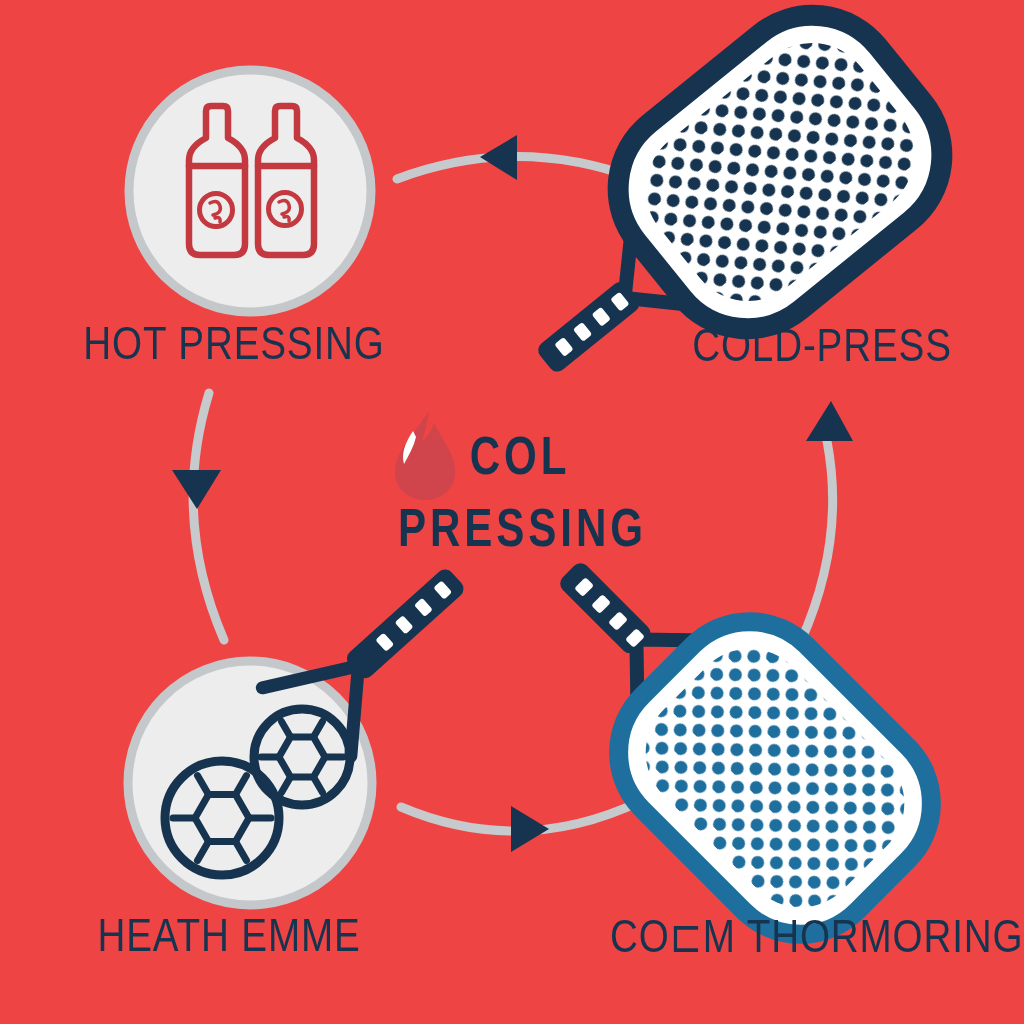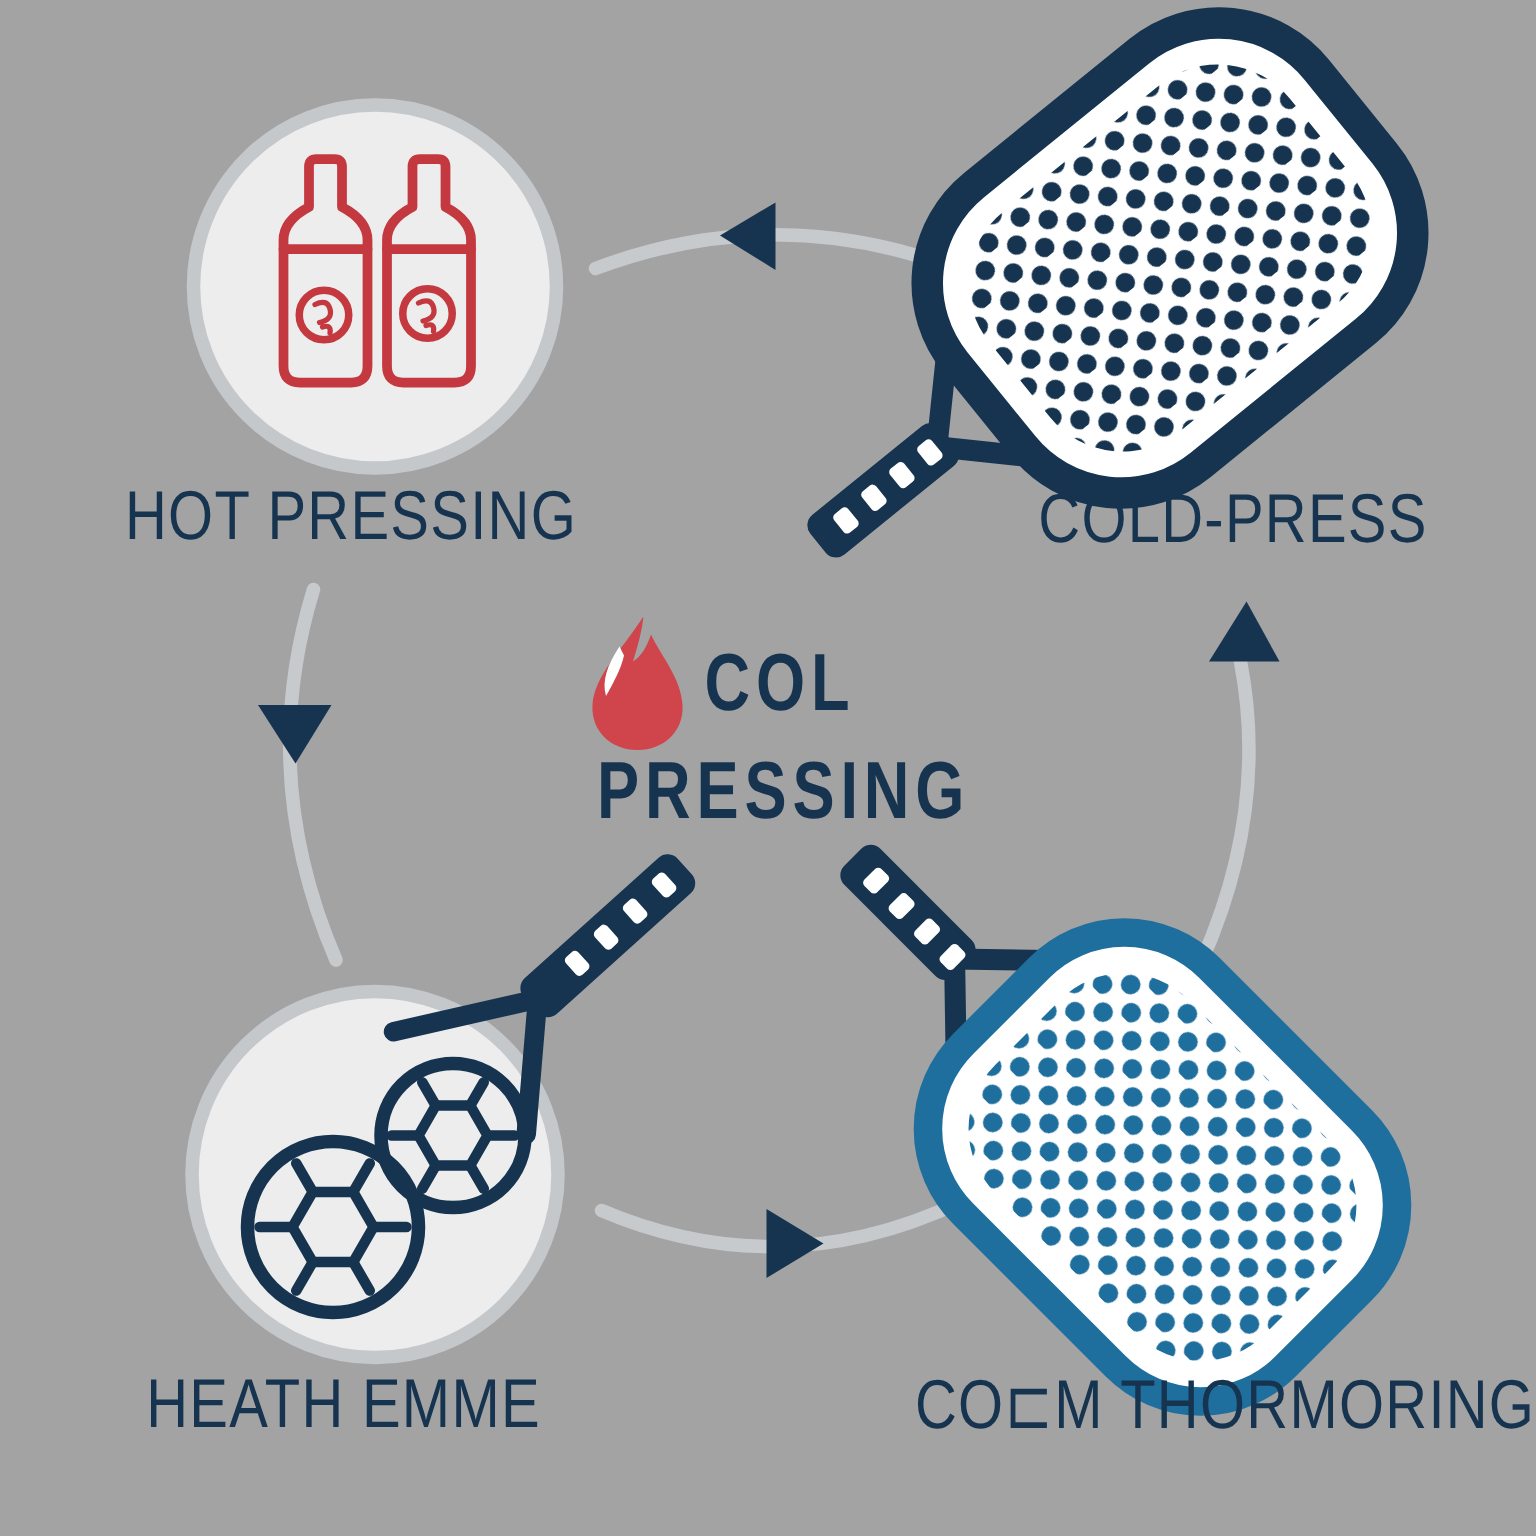--- a/index.html
+++ b/index.html
@@ -6,21 +6,21 @@
     --navy:#16344f;
     --blue:#1f6f9e;
     --red:#c4393f;
     --flame:#d0444b;
     --circle-fill:#ededed;
     --circle-border:#c5c8cb;
     --arc:#c7cacd;
   }
   html,body{margin:0;padding:0;background:#fff;}
   .canvas{
-    position:relative;width:1024px;height:1024px;background:#a3a3a3;overflow:hidden;
+    position:relative;width:1024px;height:1024px;background:#ef4444;overflow:hidden;
     font-family:"Liberation Sans","DejaVu Sans",sans-serif;
   }
   .layer{position:absolute;inset:0;}
   .node-label{
     position:absolute;color:var(--navy);
     font-size:46px;font-weight:400;letter-spacing:1px;line-height:1.1;
     text-align:center;white-space:nowrap;
     transform:scaleX(.84);transform-origin:center;
   }
   .label-hot{left:34px;top:318px;width:400px;}

